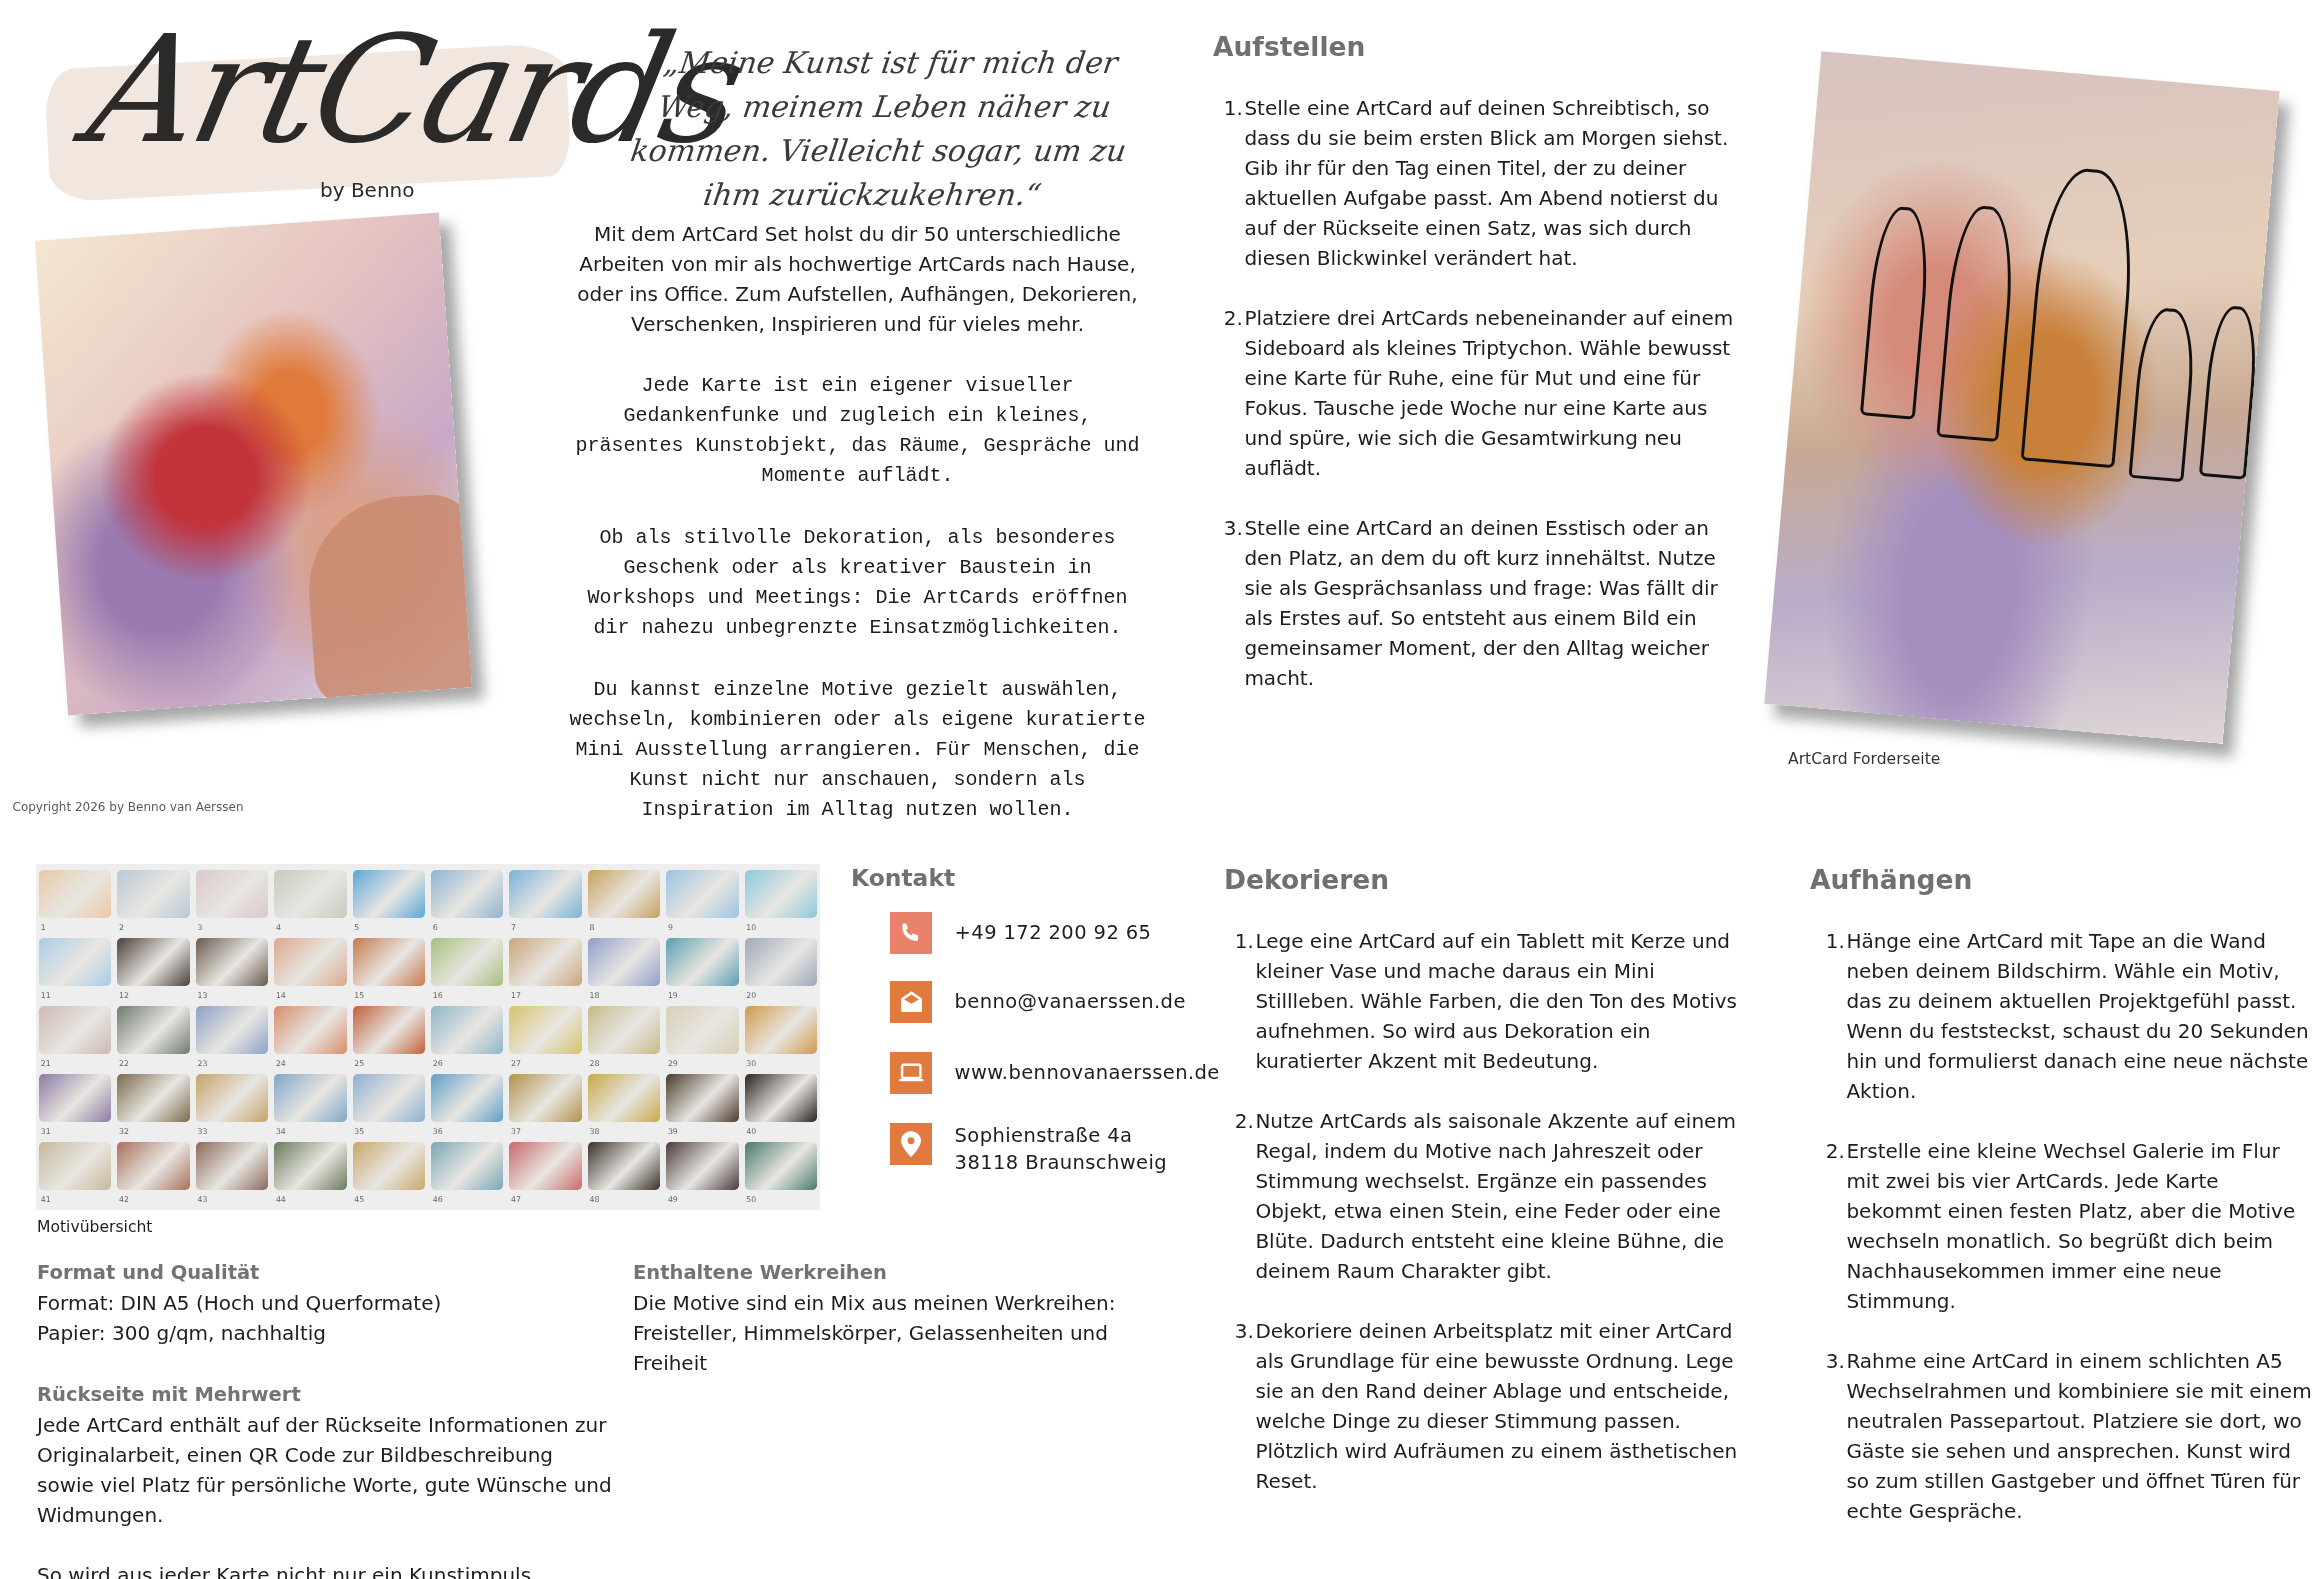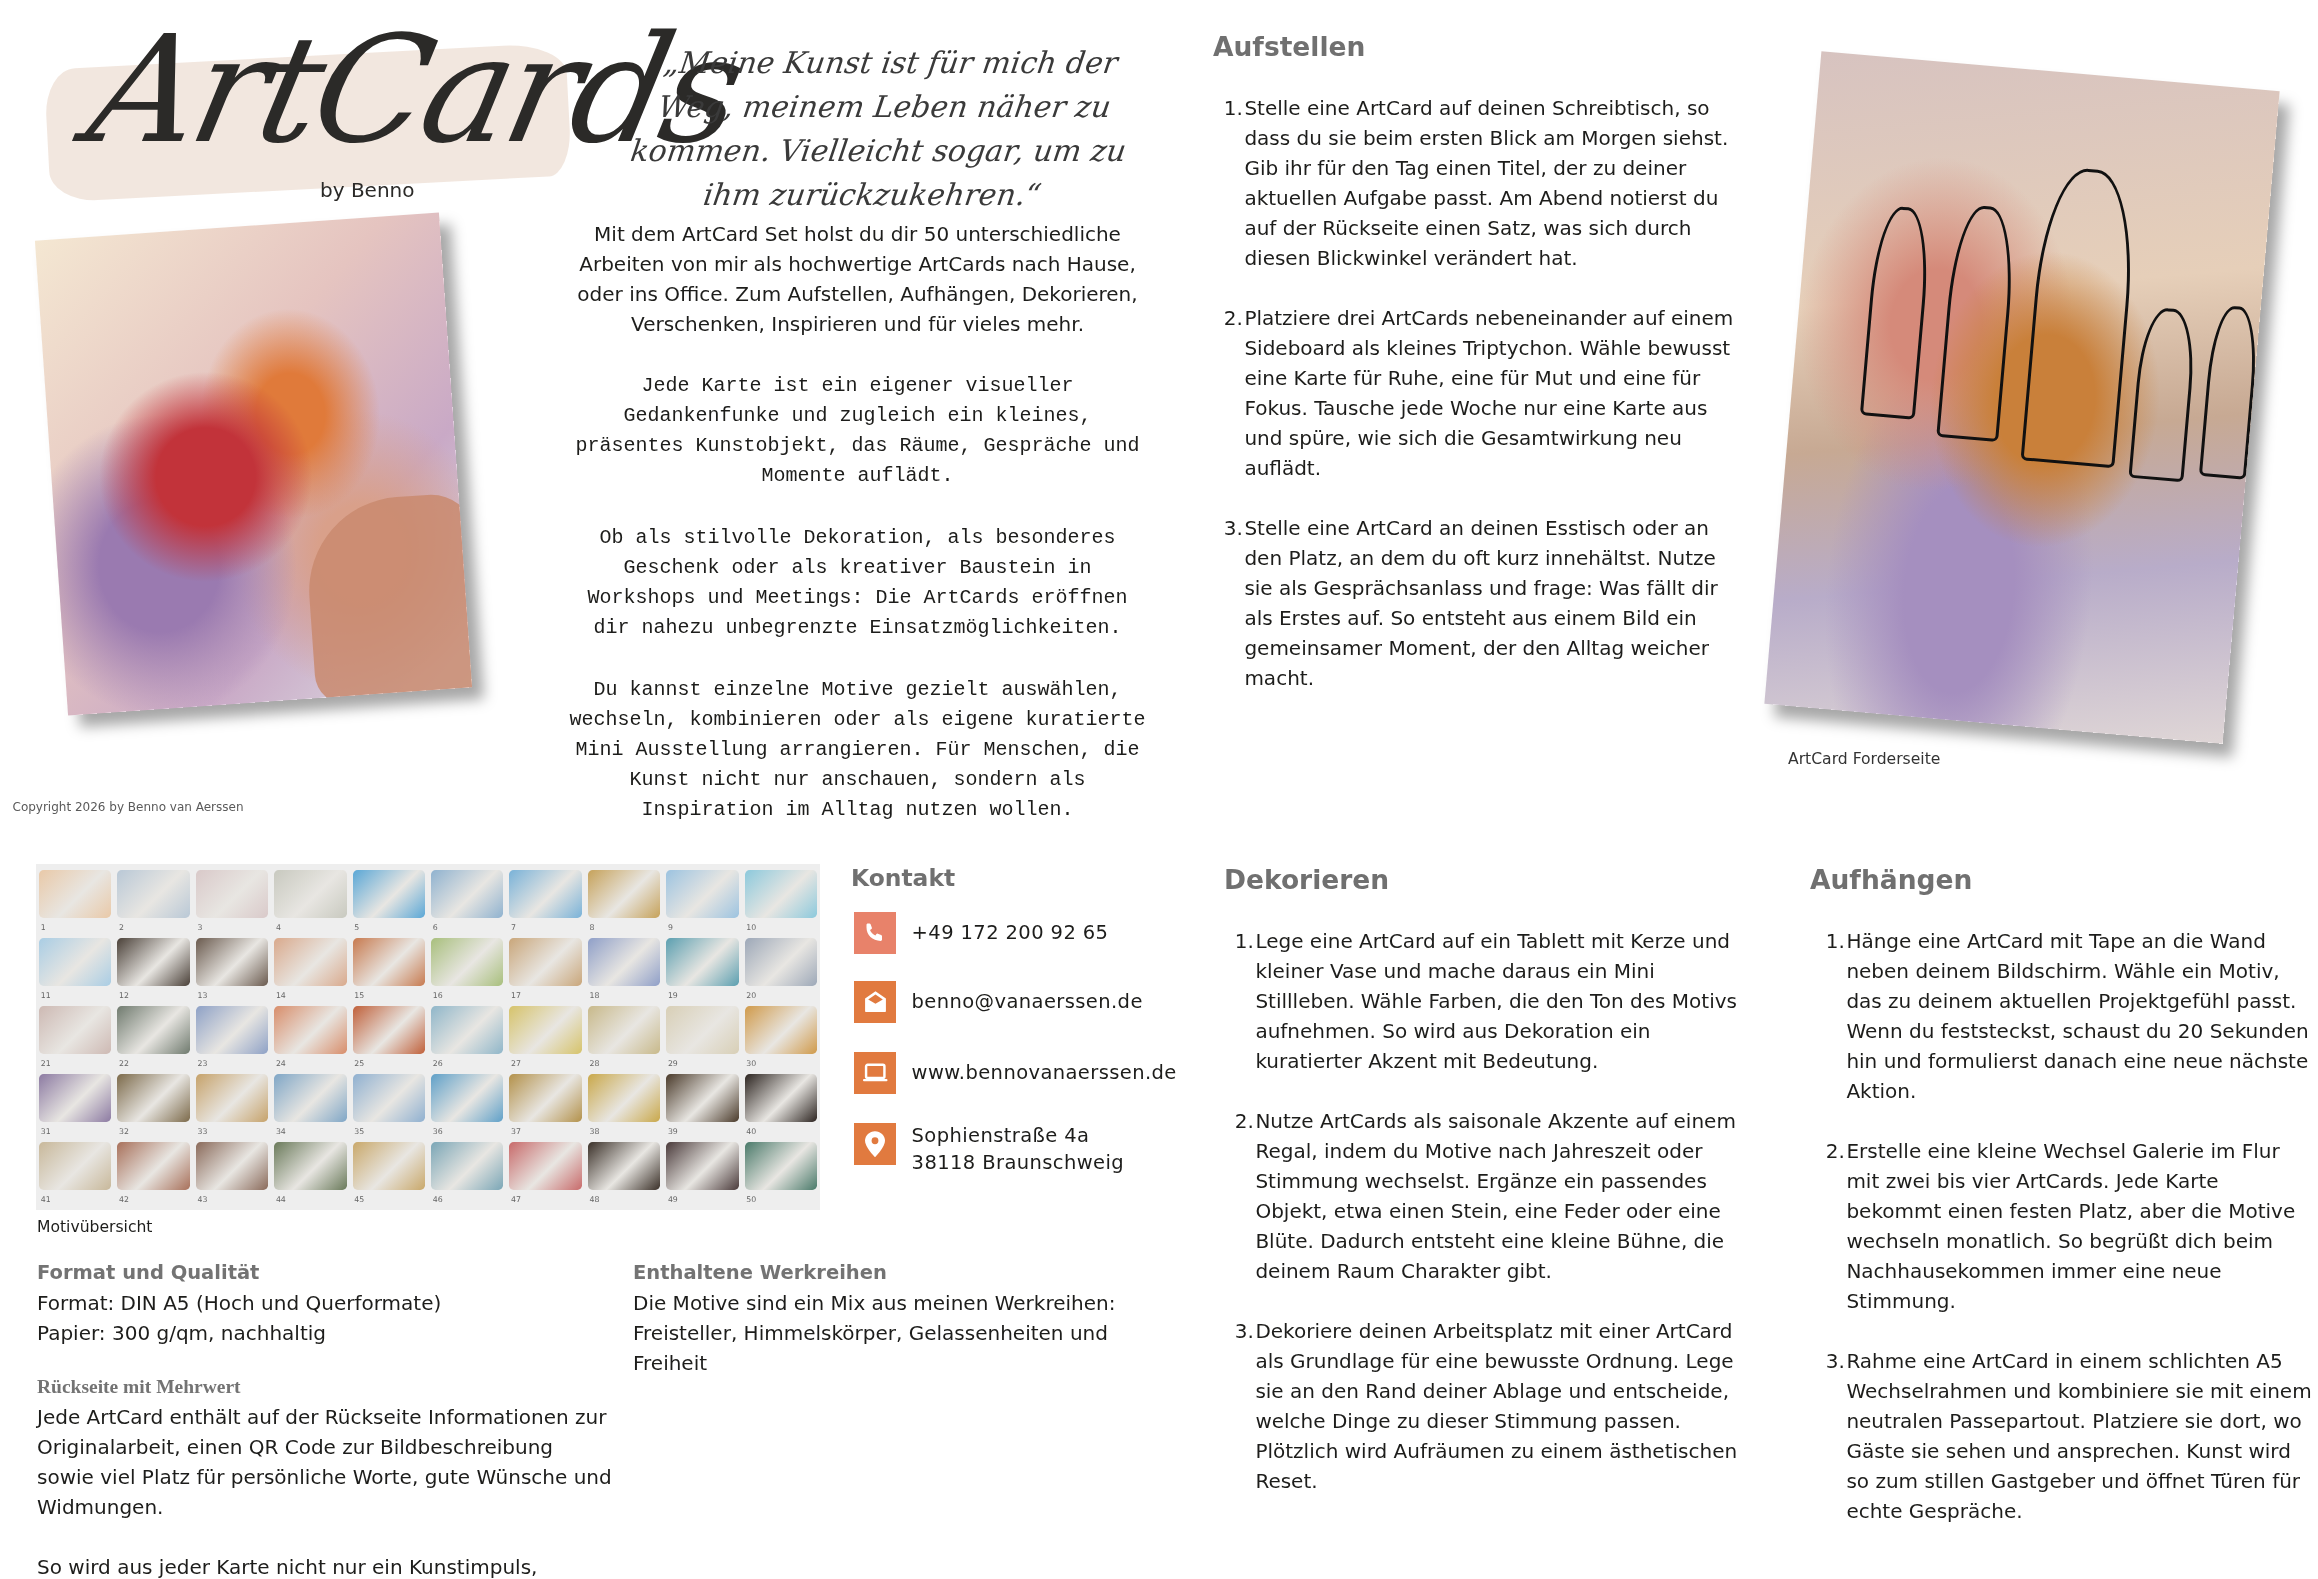--- a/index.html
+++ b/index.html
@@ -76,21 +76,21 @@
     left: 36px; top: 864px; width: 784px; height: 346px; background: #eeeeee; padding: 3.1px 3.1px;
     display: grid; grid-template-columns: repeat(10, 1fr); grid-template-rows: repeat(5, 1fr); gap: 0 6.2px;
   }
   .tile-wrap { display: flex; flex-direction: column; padding-top: 3.1px; }
   .tile { height: 48px; border-radius: 4.7px; }
   .tile-num { font-size: 7.8px; color: #666; margin-top: 4.7px; margin-left: 1.6px; }
   .gallery-caption { left: 37px; top: 1218px; font-size: 15.6px; color: #1d1d1b; }
 
   
   .contact-h { left: 851px; top: 864px; font-size: 23.4px; }
-  .contact-row { position: absolute; left: 854px; display: flex; align-items: center; }
+  .contact-row { position: absolute; left: 890px; display: flex; align-items: center; gap: 7px; }
   .cicon { width: 42px; height: 42px; background: #e17a3f; display: flex; align-items: center; justify-content: center; }
   .cicon.phone { background: #e8826a; }
   .ctext { margin-left: 15.6px; font-size: 19.5px; line-height: 26.5px; color: #1d1d1b; letter-spacing: 0.4px; }
 
   
   .info1 { left: 37px; top: 1258px; width: 577px; }
   .info2 { left: 633px; top: 1258px; width: 515px; }
 
   .col-deko-h { left: 1224px; top: 864px; }
   .col-deko { left: 1232px; top: 926px; width: 515px; }
@@ -382,21 +382,21 @@
   <div class="ctext">
     <div>Sophienstraße 4a</div>
     <div>38118 Braunschweig</div>
   </div>
 </div>
 
 <div class="abs info1 txt">
   <div class="h3">Format und Qualität</div>
   <div>Format: DIN A5 (Hoch und Querformate)</div>
   <div>Papier: 300 g/qm, nachhaltig</div>
-  <div class="h3" style="margin-top:24px;font-family:Liberation Serif, serif;">Rückseite mit Mehrwert</div>
+  <div class="h3" style="margin-top:32px;">Rückseite mit Mehrwert</div>
   <div>Jede ArtCard enthält auf der Rückseite Informationen zur Originalarbeit, einen QR Code zur Bildbeschreibung sowie viel Platz für persönliche Worte, gute Wünsche und Widmungen.</div>
   <div style="margin-top:30px;">So wird aus jeder Karte nicht nur ein Kunstimpuls,</div>
 </div>
 
 <div class="abs info2 txt">
   <div class="h3">Enthaltene Werkreihen</div>
   <div>Die Motive sind ein Mix aus meinen Werkreihen: Freisteller, Himmelskörper, Gelassenheiten und Freiheit</div>
 </div>
 
 <div class="abs h2 col-deko-h">Dekorieren</div>

